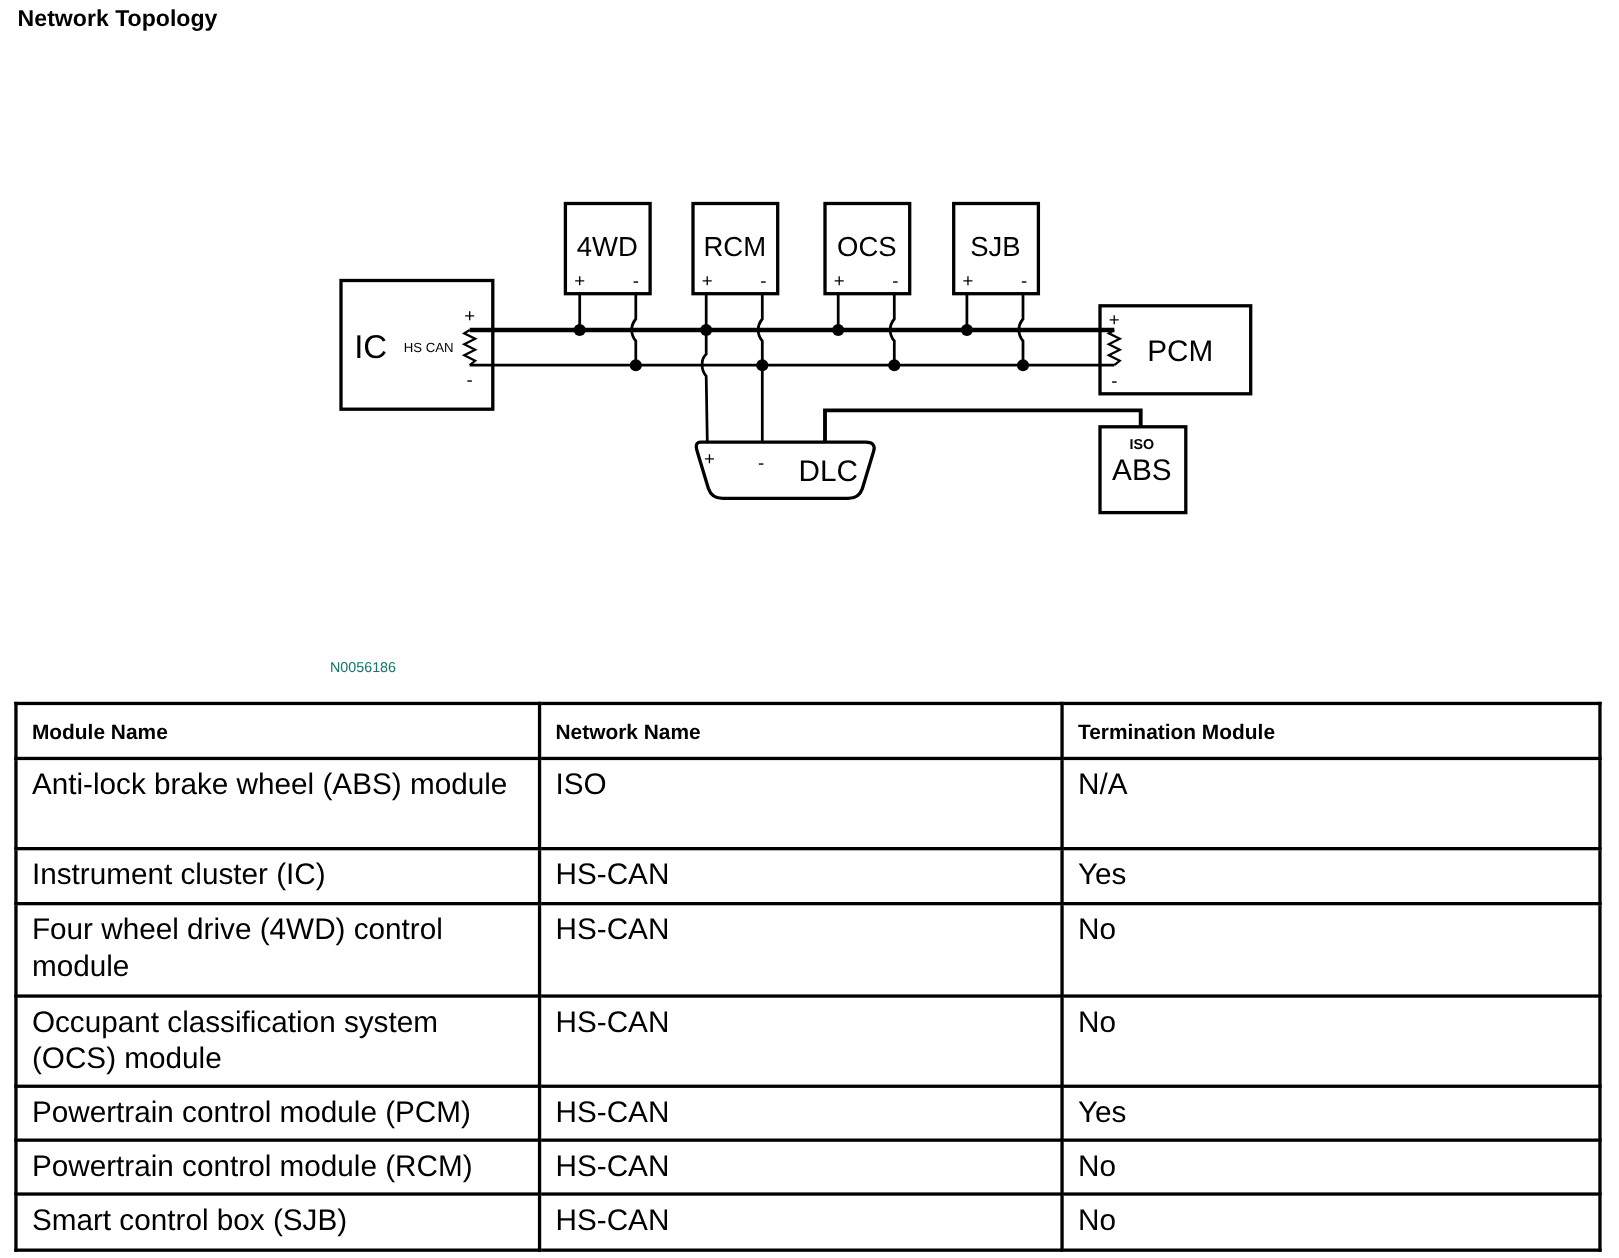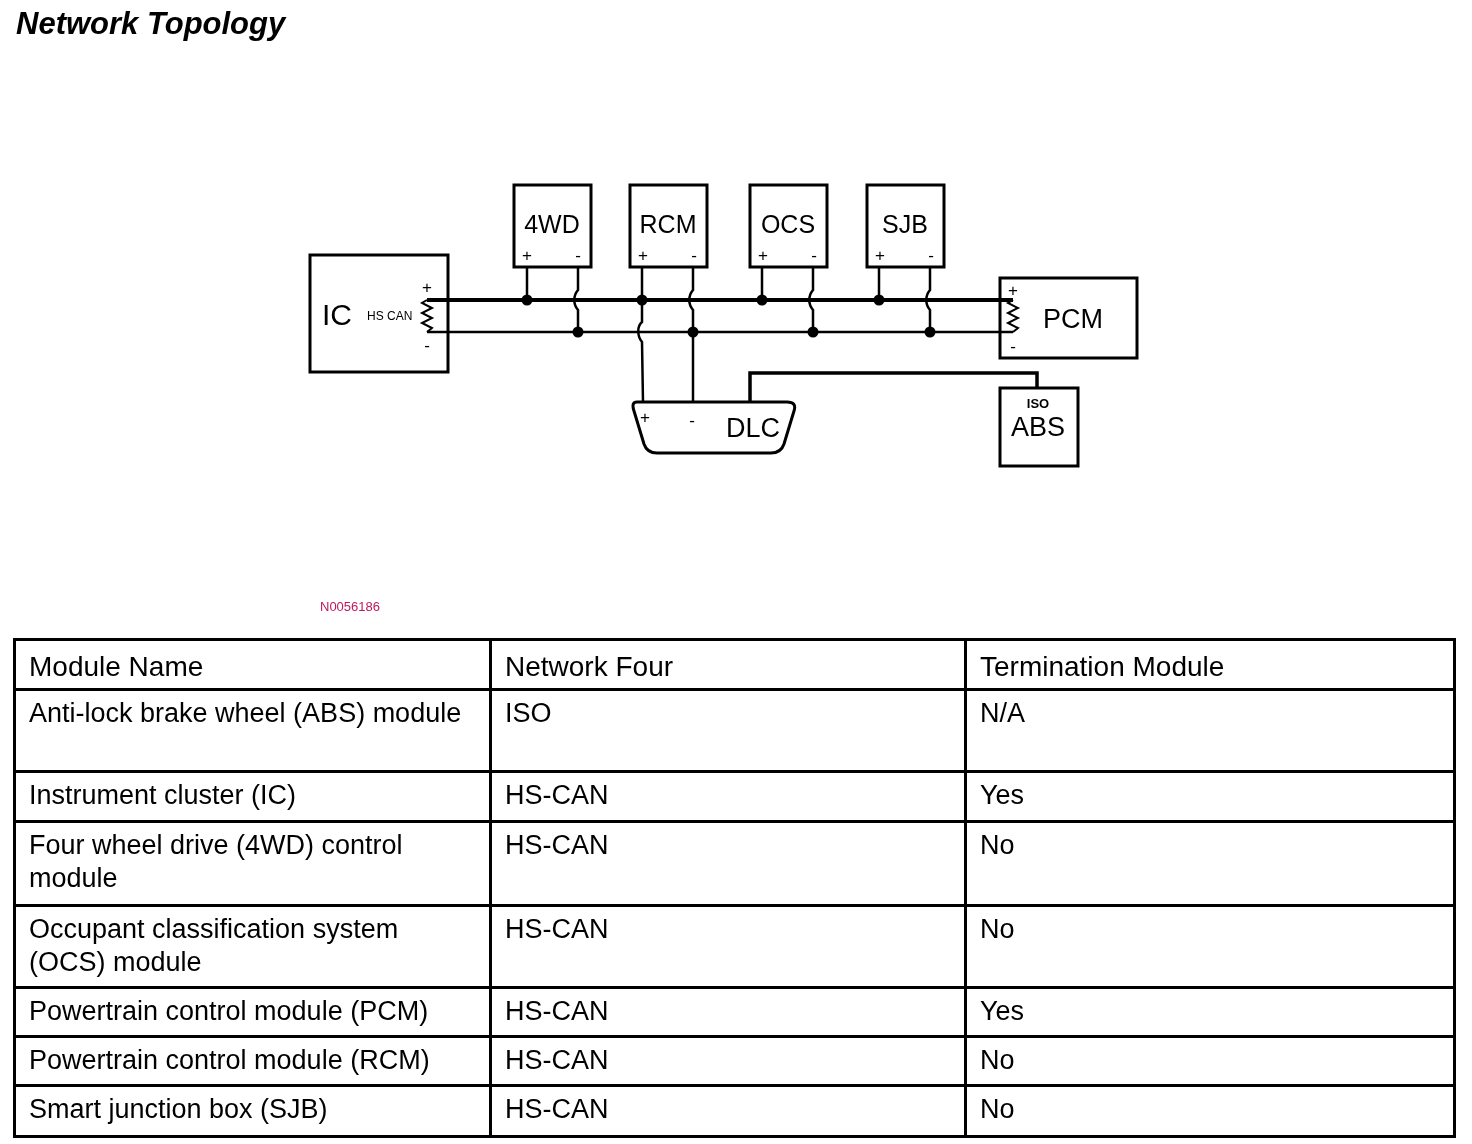--- a/index.html
+++ b/index.html
@@ -12,33 +12,31 @@
     width: 1472px;
     height: 1144px;
     font-family: "Liberation Sans", sans-serif;
     color: #000;
     overflow: hidden;
   }
   .page-title {
     position: absolute;
     left: 16px;
     top: 6px;
-    font-size: 31px;
+    font-size: 21px;
     font-weight: bold;
     letter-spacing: 0px;
     color: #000;
-    font-style: italic;
   }
   .figure-id {
     position: absolute;
     left: 300px;
     top: 599px;
     font-size: 13px;
-    color: #be185d;
-    margin-left: 20px;
+    color: #0f766e;
   }
   .diagram-svg {
     position: absolute;
     left: 0;
     top: 0;
     width: 1472px;
     height: 640px;
   }
   .diagram-svg text {
     font-family: "Liberation Sans", sans-serif;
@@ -61,22 +59,22 @@
     line-height: 33px;
   }
   .module-table th, .module-table td {
     border: 3px solid #000;
     vertical-align: top;
     text-align: left;
     padding: 6px 18px 4px 13px;
     overflow: hidden;
   }
   .module-table th {
-    font-size: 28px;
-    font-weight: normal;
+    font-size: 19px;
+    font-weight: bold;
     padding-top: 9px;
   }
   tr.h-head { height: 50px; }
   tr.h-tall { height: 82px; }
   tr.h-tall2 { height: 84px; }
   tr.h-short { height: 50px; }
   tr.h-short2 { height: 49px; padding-left: 44px; }
   tr.h-short3 { height: 51px; }
 </style>
 </head>
@@ -175,21 +173,21 @@
 
 <table class="module-table">
   <colgroup>
     <col style="width:476px">
     <col style="width:475px">
     <col style="width:489px">
   </colgroup>
   <thead>
     <tr class="h-head">
       <th>Module Name</th>
-      <th>Network Four</th>
+      <th>Network Name</th>
       <th>Termination Module</th>
     </tr>
   </thead>
   <tbody>
     <tr class="h-tall">
       <td>Anti-lock brake wheel (ABS) module</td>
       <td>ISO</td>
       <td>N/A</td>
     </tr>
     <tr class="h-short">
@@ -211,18 +209,18 @@
       <td>Powertrain control module (PCM)</td>
       <td>HS-CAN</td>
       <td>Yes</td>
     </tr>
     <tr class="h-short2">
       <td>Powertrain control module (RCM)</td>
       <td>HS-CAN</td>
       <td>No</td>
     </tr>
     <tr class="h-short3">
-      <td>Smart junction box (SJB)</td>
+      <td>Smart control box (SJB)</td>
       <td>HS-CAN</td>
       <td>No</td>
     </tr>
   </tbody>
 </table>
 
 </body></html>

